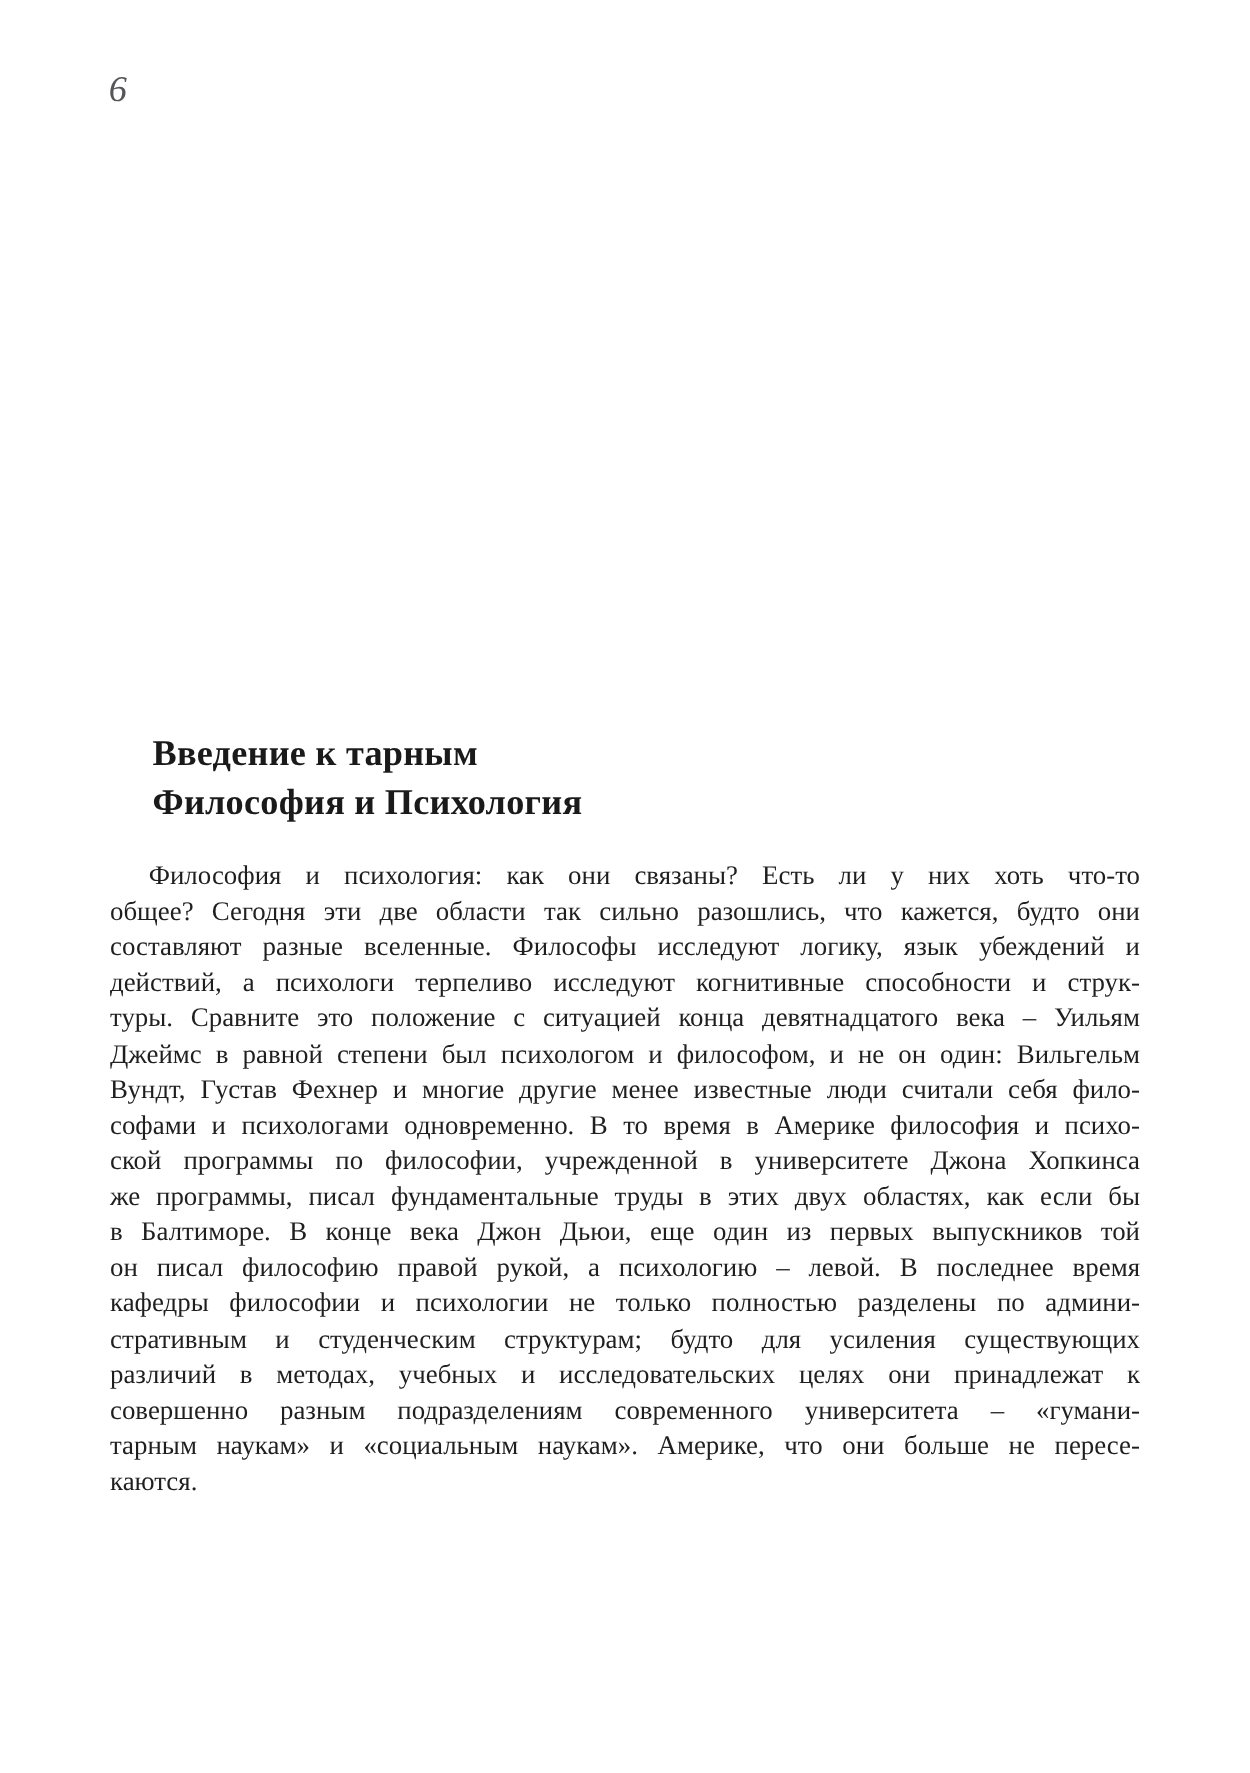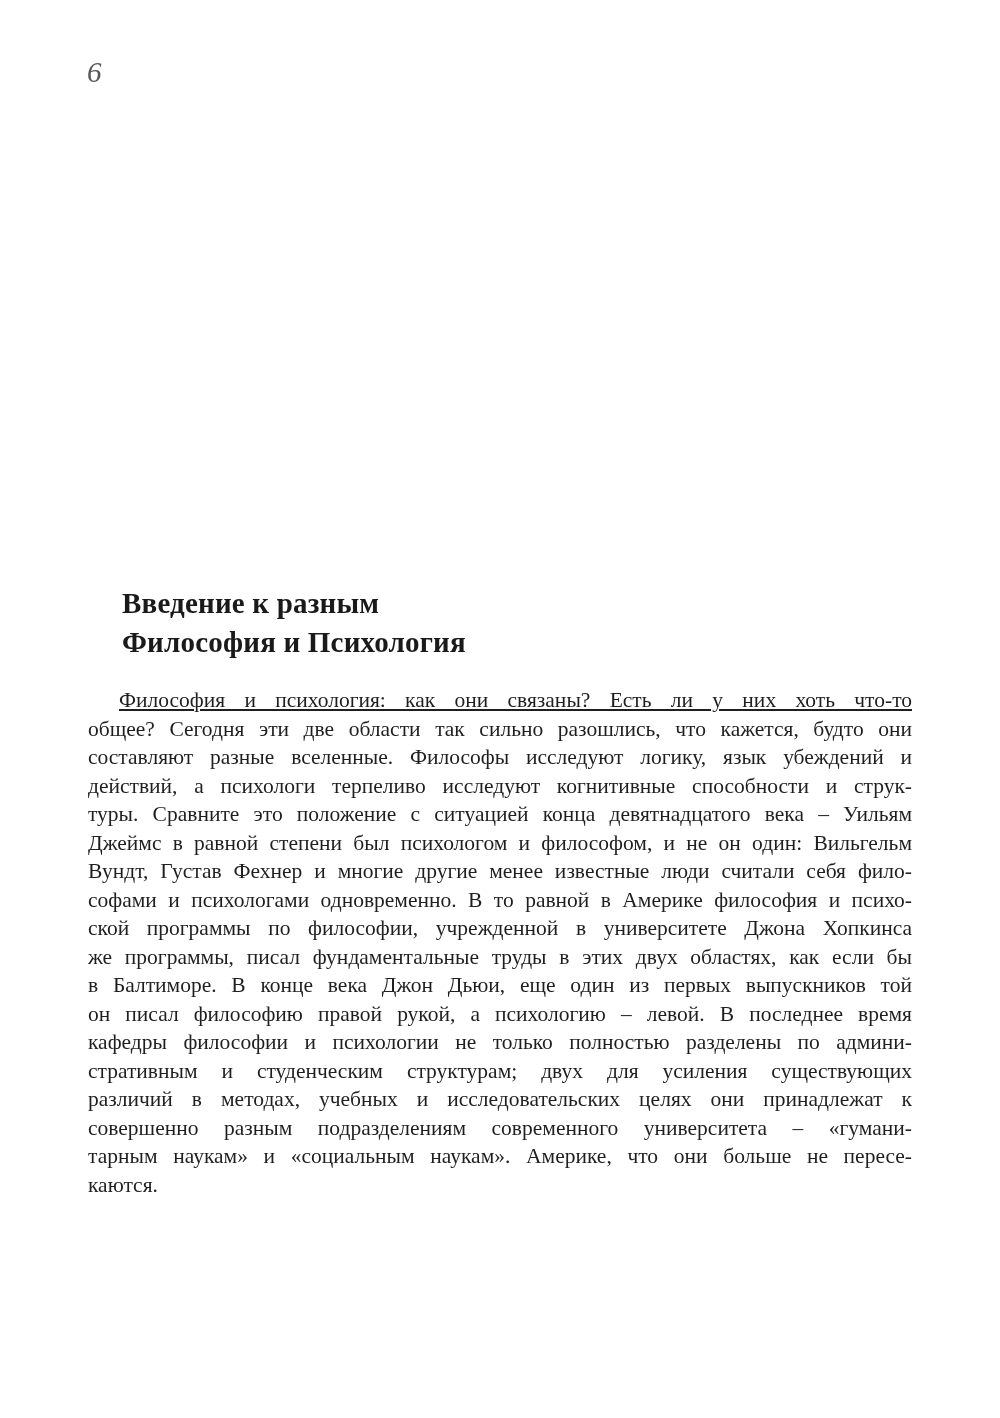--- a/index.html
+++ b/index.html
@@ -46,52 +46,51 @@
     line-height: 28.5px;
     color: #1f1f1f;
   }
   .paragraph .line {
     text-align: justify;
     text-align-last: justify;
     white-space: normal;
   }
   .paragraph .line.first {
     text-indent: 31px;
-    text-decoration: underline;
   }
   .paragraph .line.last {
     text-align-last: left;
   }
 </style>
 </head>
 <body>
 
 <div class="page">
 
   <div class="page-number">6</div>
 
   <div class="heading">
-    <div>Введение к разным</div>
+    <div>Введение к тарным</div>
     <div>Философия и Психология</div>
   </div>
 
   <div class="paragraph">
       <div class="line first">Философия и психология: как они связаны? Есть ли у них хоть что-то</div>
       <div class="line">общее? Сегодня эти две области так сильно разошлись, что кажется, будто они</div>
       <div class="line">составляют разные вселенные. Философы исследуют логику, язык убеждений и</div>
       <div class="line">действий, а психологи терпеливо исследуют когнитивные способности и струк-</div>
       <div class="line">туры. Сравните это положение с ситуацией конца девятнадцатого века – Уильям</div>
       <div class="line">Джеймс в равной степени был психологом и философом, и не он один: Вильгельм</div>
       <div class="line">Вундт, Густав Фехнер и многие другие менее известные люди считали себя фило-</div>
-      <div class="line">софами и психологами одновременно. В то равной в Америке философия и психо-</div>
+      <div class="line">софами и психологами одновременно. В то время в Америке философия и психо-</div>
       <div class="line">ской программы по философии, учрежденной в университете Джона Хопкинса</div>
       <div class="line">же программы, писал фундаментальные труды в этих двух областях, как если бы</div>
       <div class="line">в Балтиморе. В конце века Джон Дьюи, еще один из первых выпускников той</div>
       <div class="line">он писал философию правой рукой, а психологию – левой. В последнее время</div>
       <div class="line">кафедры философии и психологии не только полностью разделены по админи-</div>
-      <div class="line">стративным и студенческим структурам; двух для усиления существующих</div>
+      <div class="line">стративным и студенческим структурам; будто для усиления существующих</div>
       <div class="line">различий в методах, учебных и исследовательских целях они принадлежат к</div>
       <div class="line">совершенно разным подразделениям современного университета – «гумани-</div>
       <div class="line">тарным наукам» и «социальным наукам». Америке, что они больше не пересе-</div>
       <div class="line last">каются.</div>
     </div>
 
 </div>
 
 </body></html>

